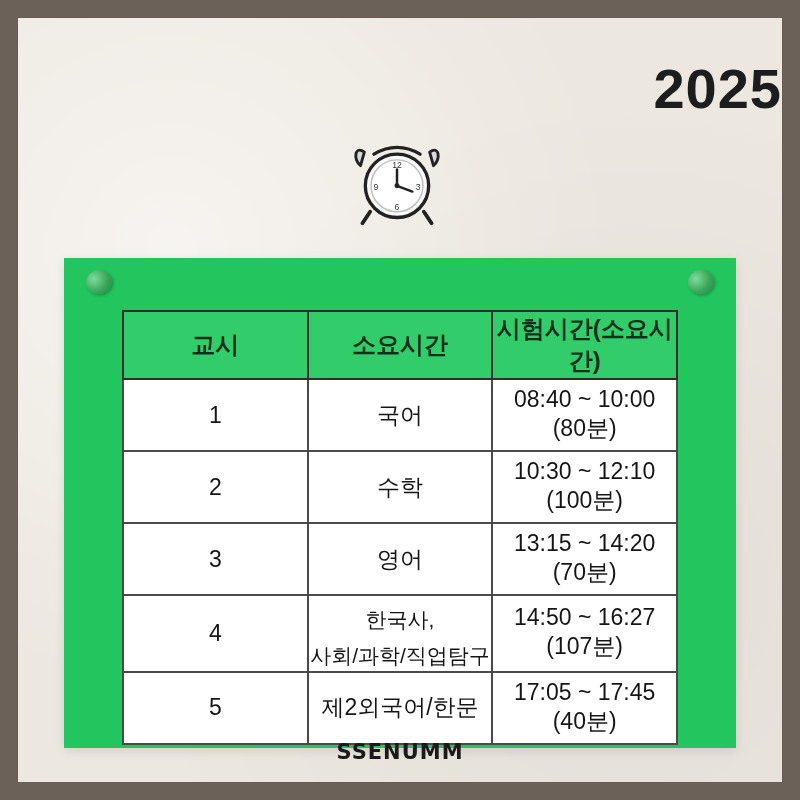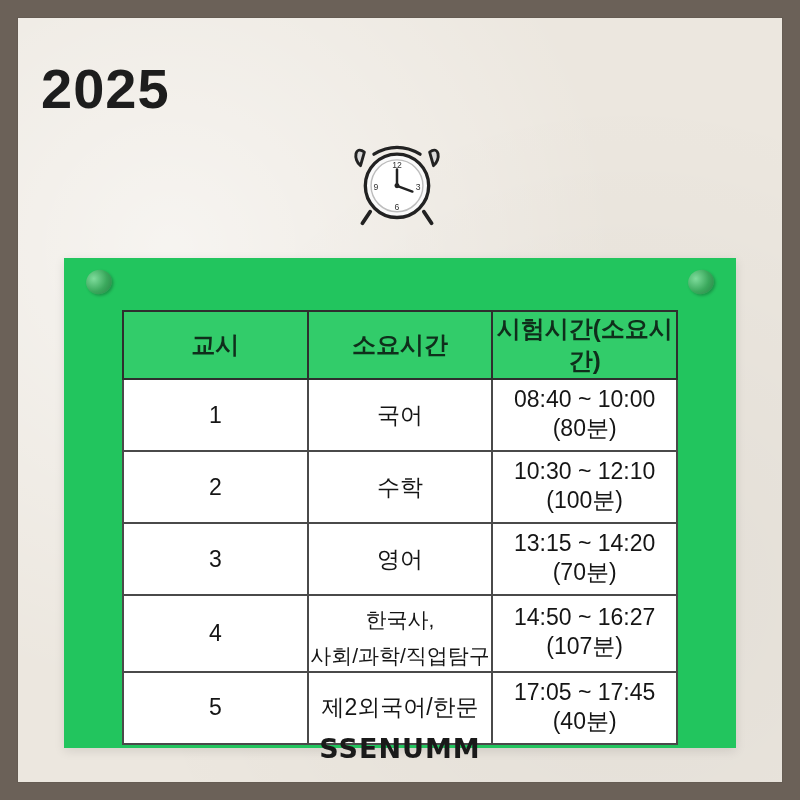--- a/index.html
+++ b/index.html
@@ -30,21 +30,21 @@
     background:
       radial-gradient(circle at 20% 30%, rgba(255,255,255,0.55) 0%, rgba(255,255,255,0) 55%),
       radial-gradient(circle at 80% 75%, rgba(0,0,0,0.04) 0%, rgba(0,0,0,0) 60%);
     pointer-events: none;
   }
   .year {
     position: absolute;
     top: 38px;
     left: 0;
     right: 0;
-    text-align: left;
+    text-align: right;
     font-size: 56px;
     font-weight: bold;
     color: #1d1d1d;
     letter-spacing: 1px;
     margin-left: 23px;
   }
   .title-row {
     position: absolute;
     top: 108px;
     left: 0;
@@ -138,21 +138,21 @@
     line-height: 1.25;
     font-size: 21px;
     margin-top: 10px;
   }
   .brand {
     position: absolute;
     left: 0;
     right: 0;
     bottom: 18px;
     text-align: center;
-    font-size: 27px;
+    font-size: 21px;
     font-weight: bold;
     letter-spacing: 1px;
     color: #1a1a1a;
     font-family: "DejaVu Sans", sans-serif;
   }
 </style>
 </head>
 <body>
 
 <div class="poster">

